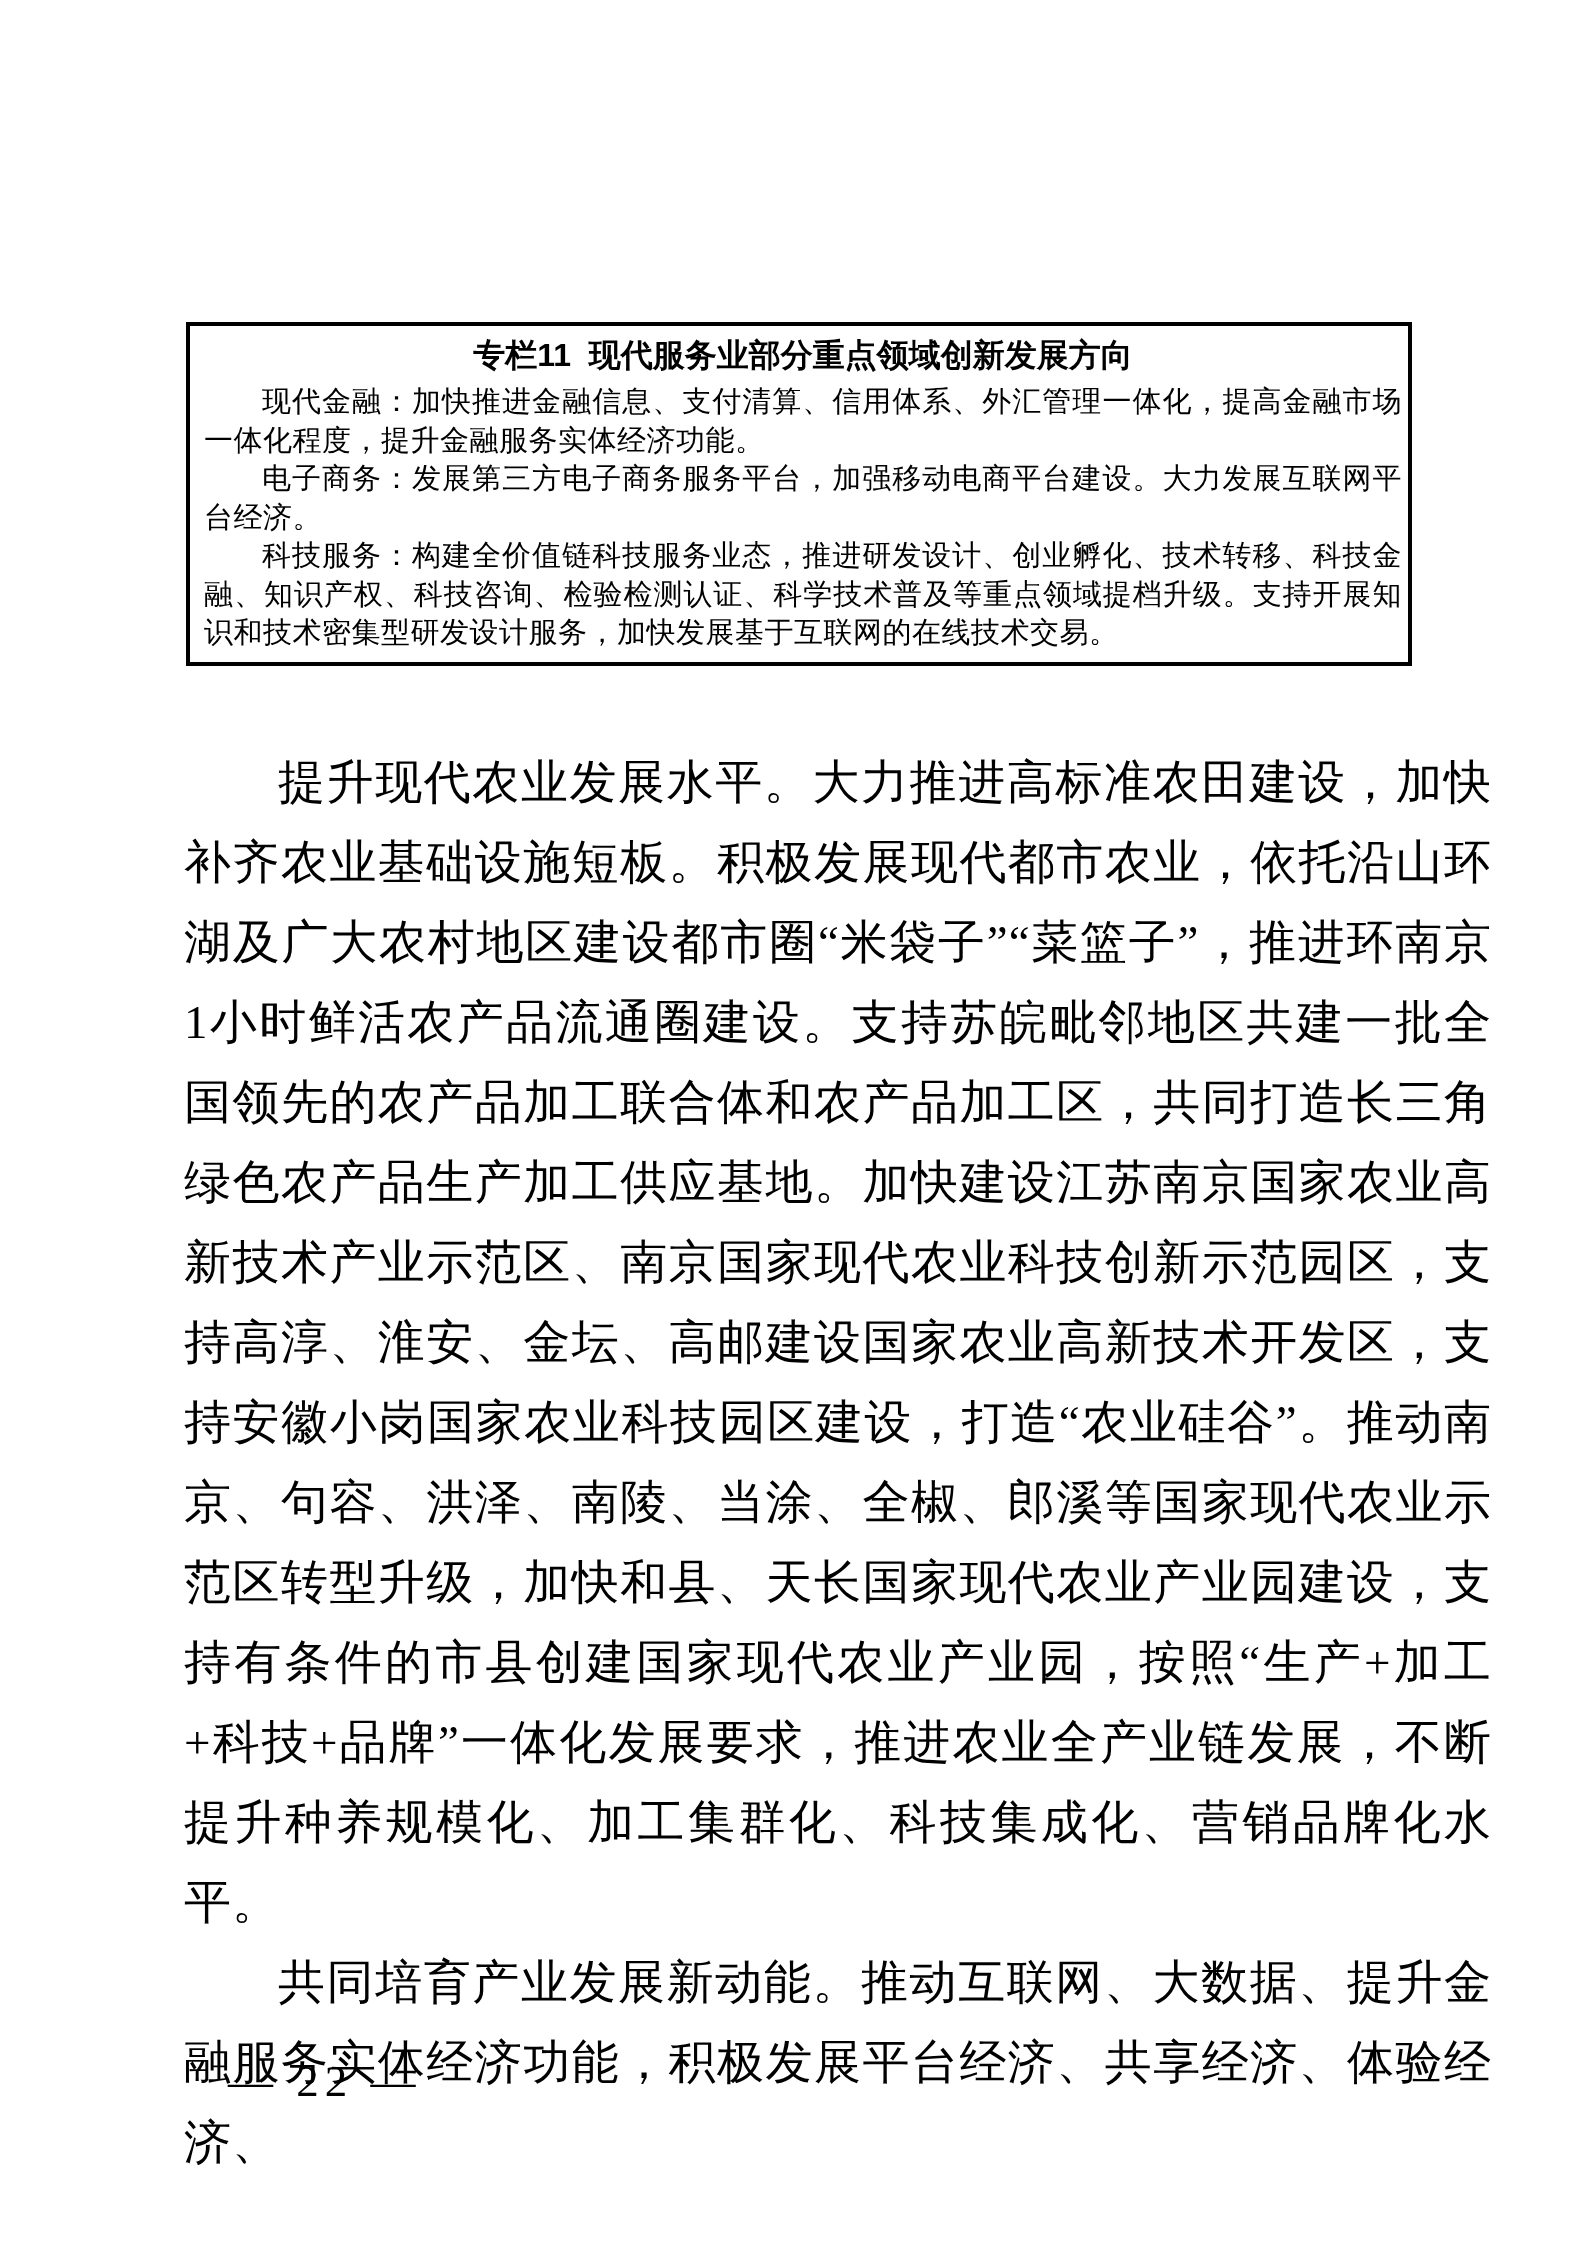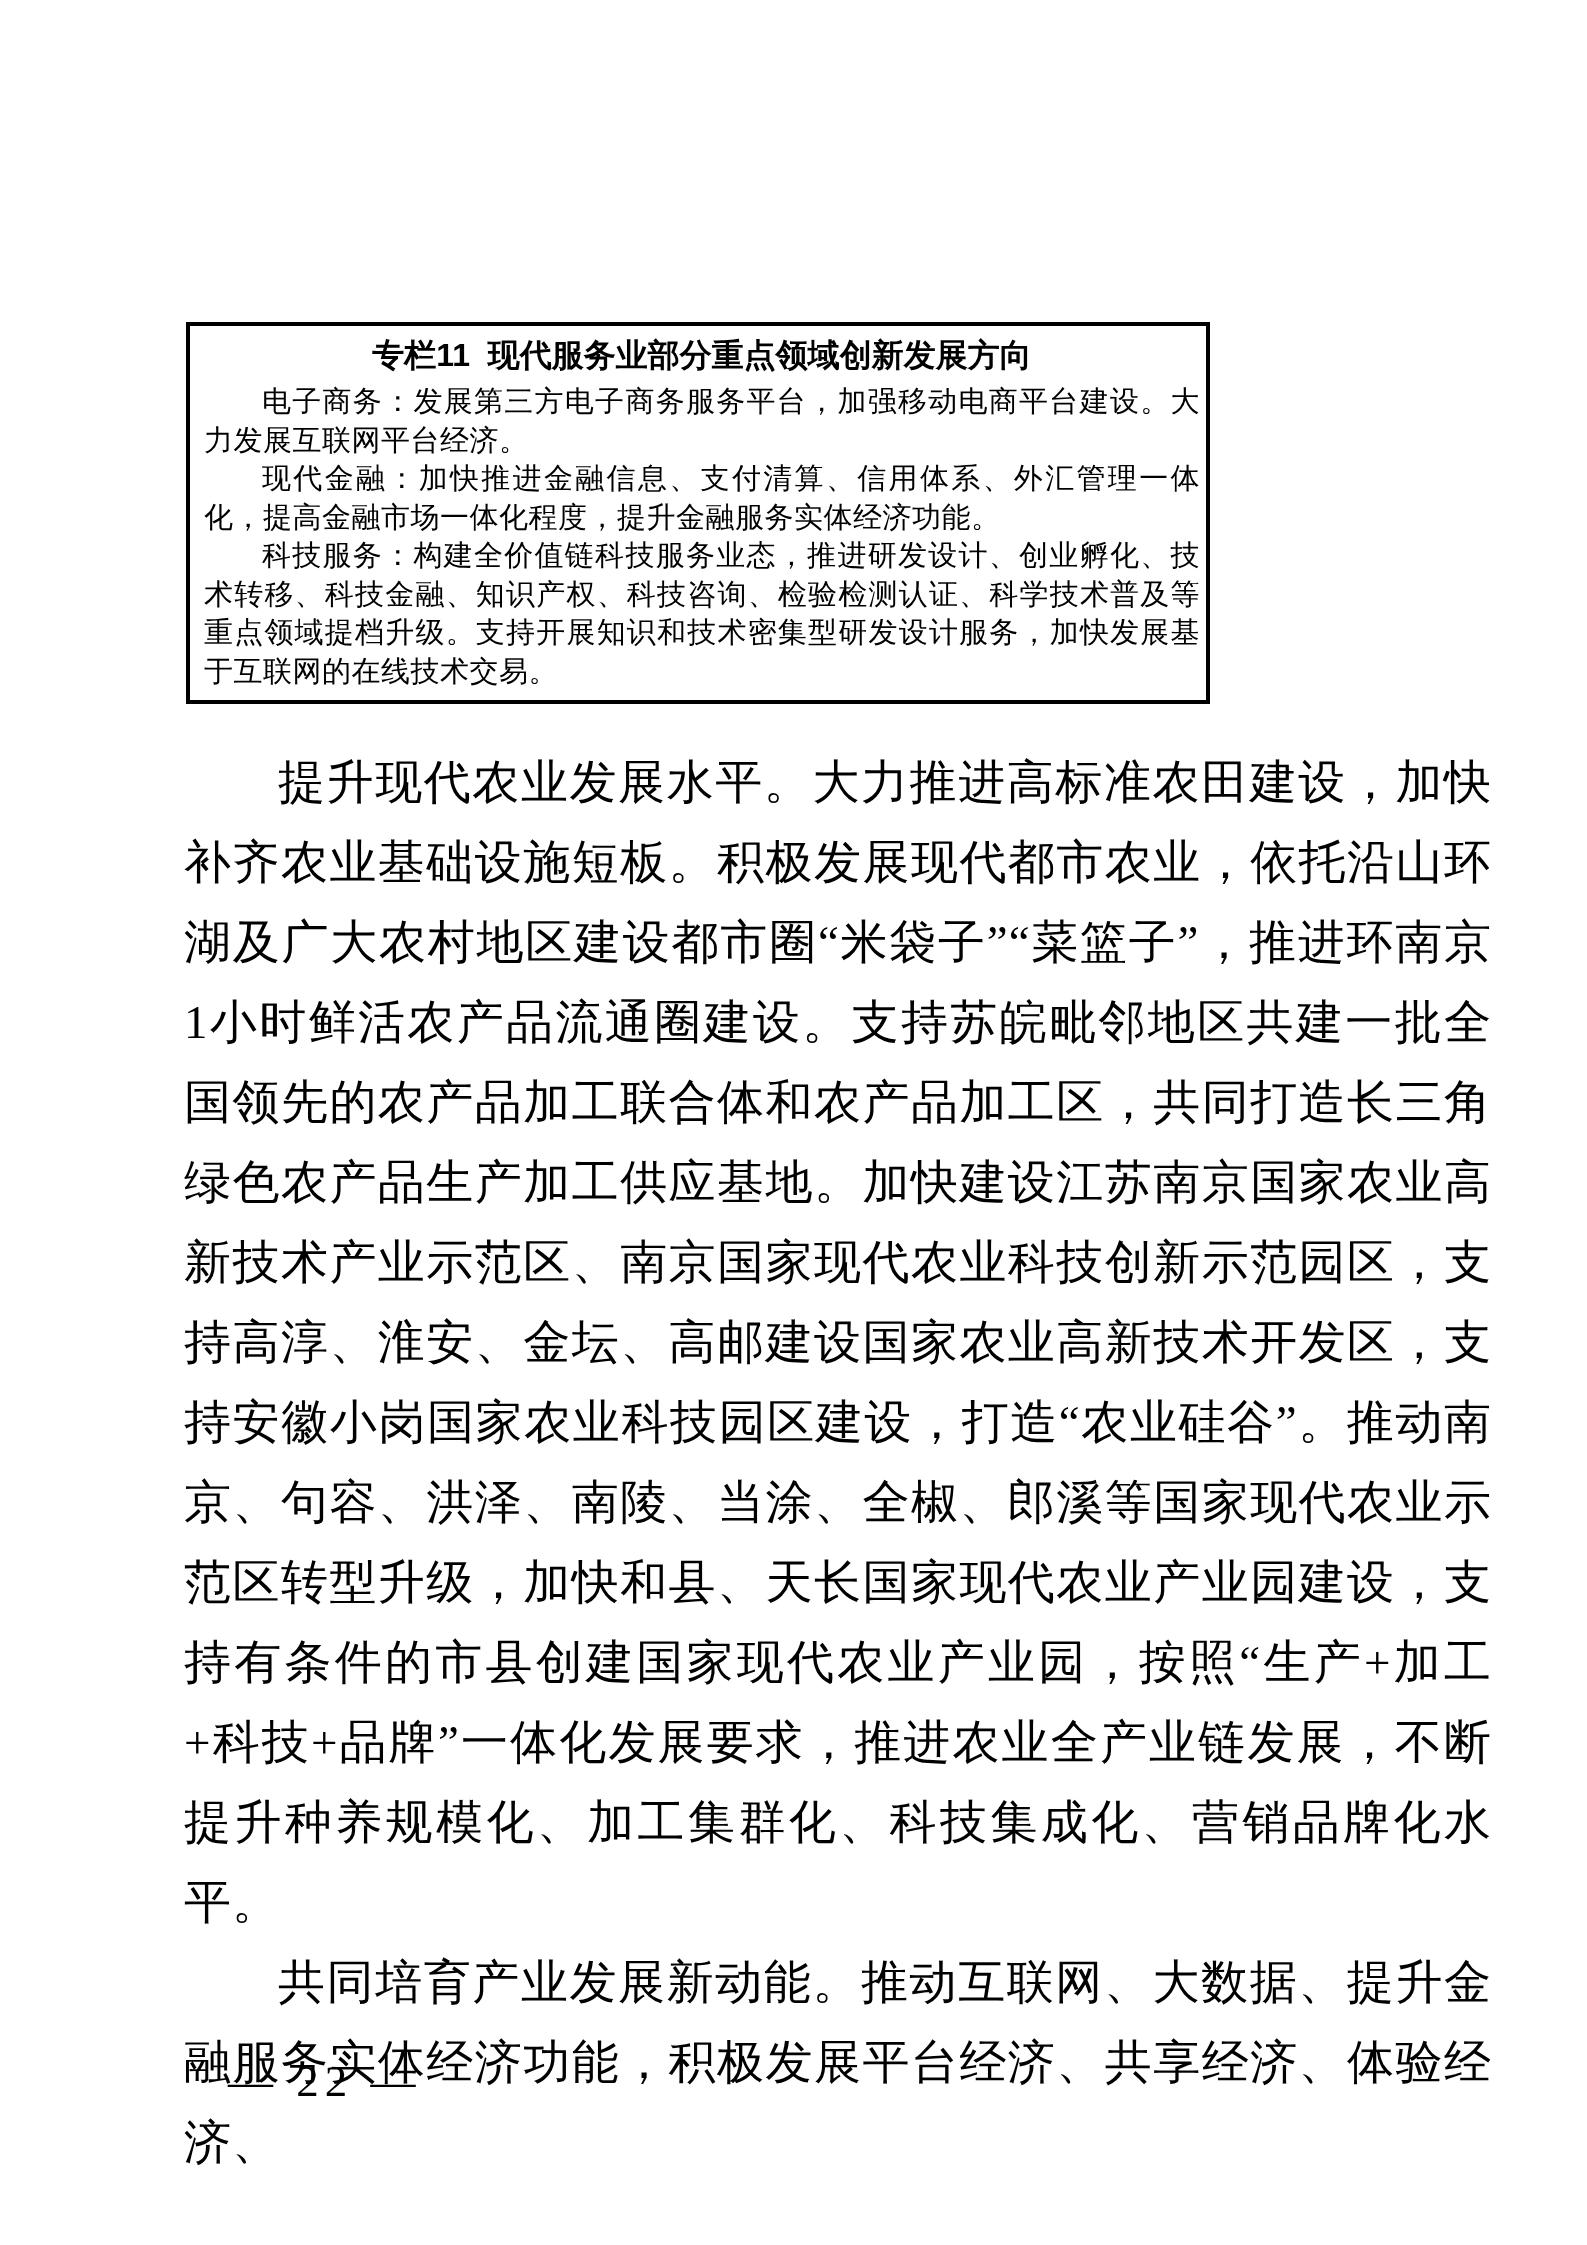--- a/index.html
+++ b/index.html
@@ -14,21 +14,21 @@
     margin: 0 auto;
     background: #ffffff;
     color: #000000;
     font-family: "Liberation Serif", "DejaVu Serif", serif;
     overflow: hidden;
   }
   .feature-box {
     position: absolute;
     left: 186px;
     top: 322px;
-    width: 1024px;
+    width: 1226px;
     box-sizing: border-box;
     border: 4px solid #000000;
     padding: 6px 6px 10px 14px;
   }
   .feature-box-title {
     text-align: center;
     font-family: "Liberation Sans", "DejaVu Sans", sans-serif;
     font-weight: bold;
     font-size: 32px;
     line-height: 46px;
@@ -68,22 +68,22 @@
     margin-top: 47px;
   }
 </style>
 </head>
 <body>
 
 <div class="page">
 
   <div class="feature-box">
     <div class="feature-box-title">专栏11  现代服务业部分重点领域创新发展方向</div>
+    <p>现代金融：加快推进金融信息、支付清算、信用体系、外汇管理一体化，提高金融市场一体化程度，提升金融服务实体经济功能。</p>
     <p>电子商务：发展第三方电子商务服务平台，加强移动电商平台建设。大力发展互联网平台经济。</p>
-    <p>现代金融：加快推进金融信息、支付清算、信用体系、外汇管理一体化，提高金融市场一体化程度，提升金融服务实体经济功能。</p>
     <p>科技服务：构建全价值链科技服务业态，推进研发设计、创业孵化、技术转移、科技金融、知识产权、科技咨询、检验检测认证、科学技术普及等重点领域提档升级。支持开展知识和技术密集型研发设计服务，加快发展基于互联网的在线技术交易。</p>
   </div>
 
   <div class="body-text">
     <p>提升现代农业发展水平。大力推进高标准农田建设，加快补齐农业基础设施短板。积极发展现代都市农业，依托沿山环湖及广大农村地区建设都市圈“米袋子”“菜篮子”，推进环南京1小时鲜活农产品流通圈建设。支持苏皖毗邻地区共建一批全国领先的农产品加工联合体和农产品加工区，共同打造长三角绿色农产品生产加工供应基地。加快建设江苏南京国家农业高新技术产业示范区、南京国家现代农业科技创新示范园区，支持高淳、淮安、金坛、高邮建设国家农业高新技术开发区，支持安徽小岗国家农业科技园区建设，打造“农业硅谷”。推动南京、句容、洪泽、南陵、当涂、全椒、郎溪等国家现代农业示范区转型升级，加快和县、天长国家现代农业产业园建设，支持有条件的市县创建国家现代农业产业园，按照“生产+加工+科技+品牌”一体化发展要求，推进农业全产业链发展，不断提升种养规模化、加工集群化、科技集成化、营销品牌化水平。</p>
     <p>共同培育产业发展新动能。推动互联网、大数据、提升金融服务实体经济功能，积极发展平台经济、共享经济、体验经济、</p>
   </div>
 
   <div class="page-number">— 22 —</div>
 

